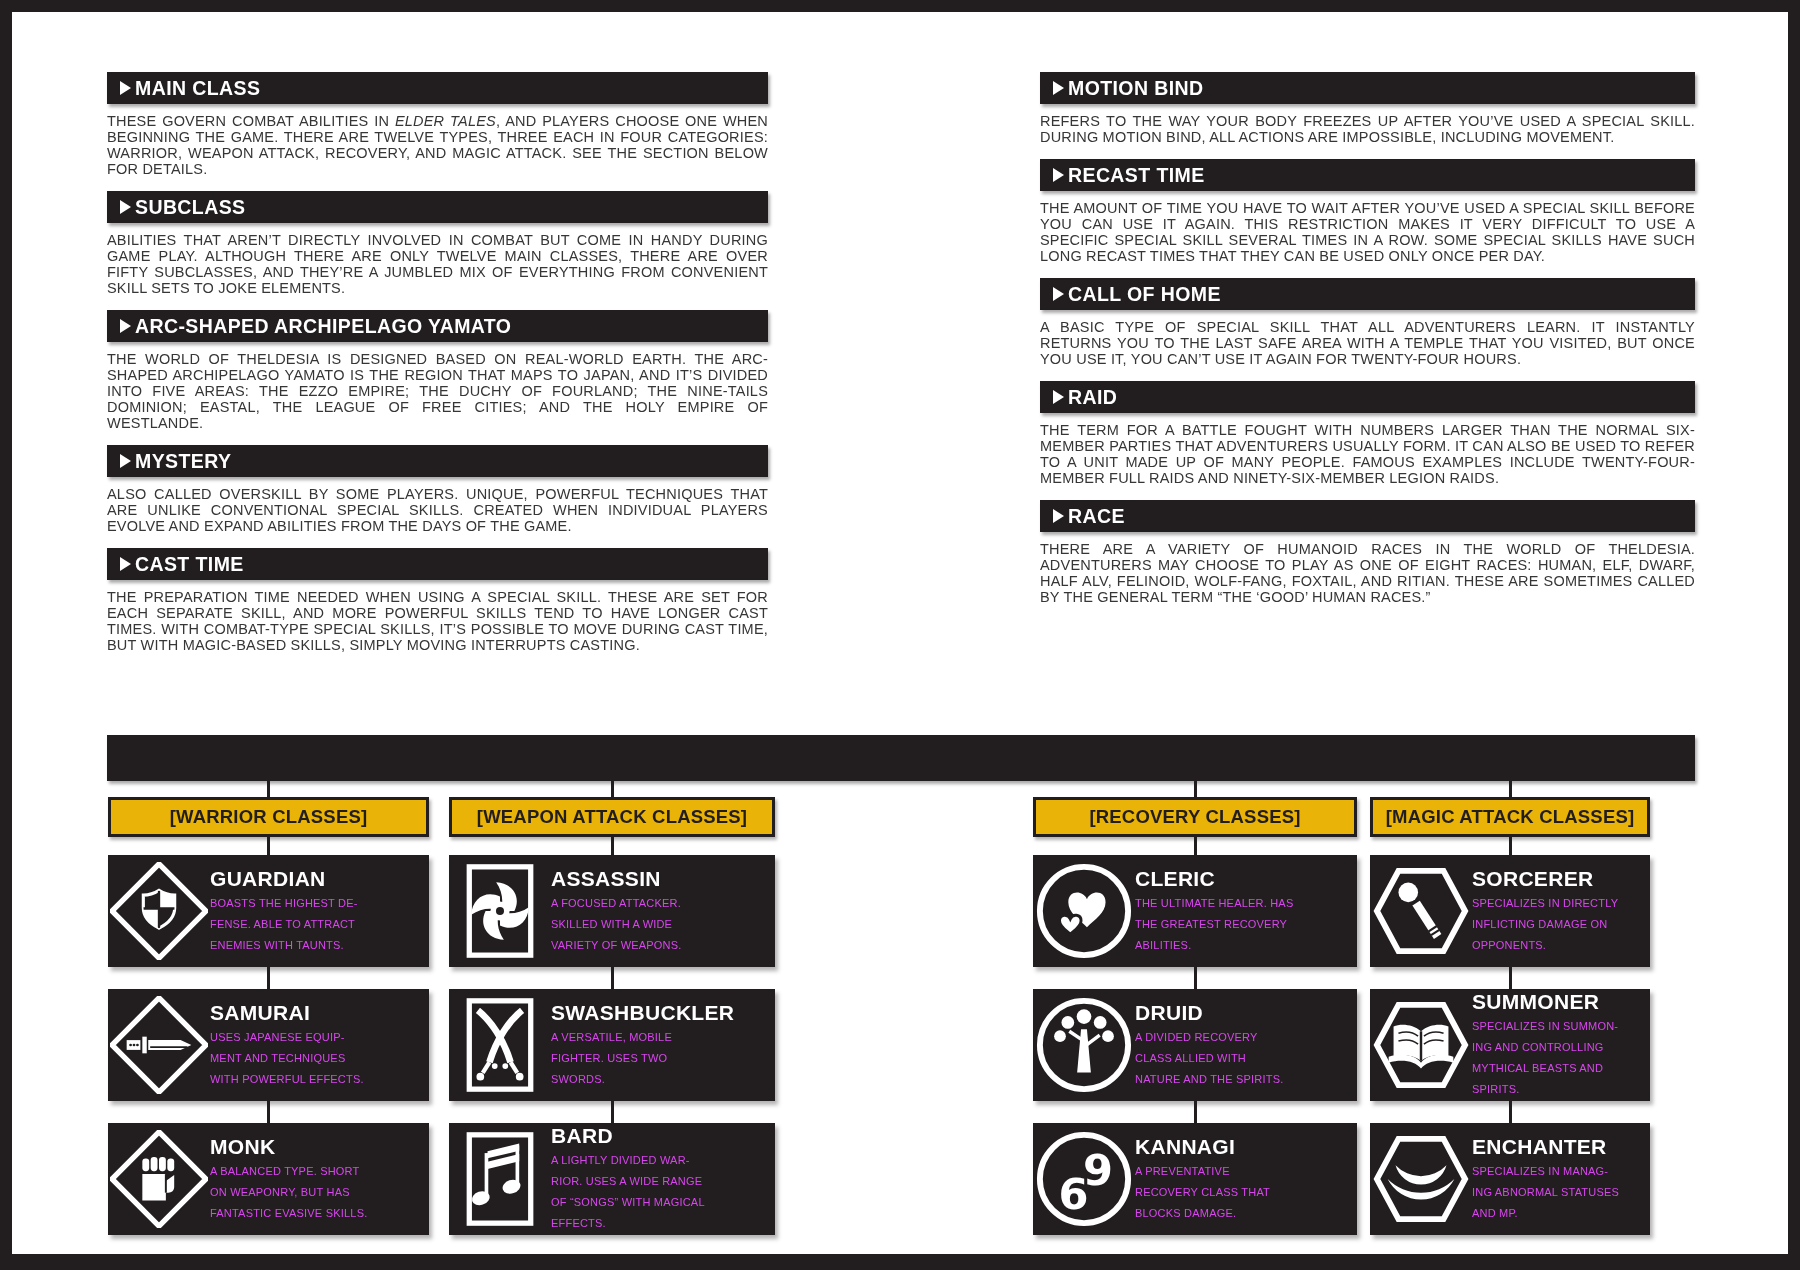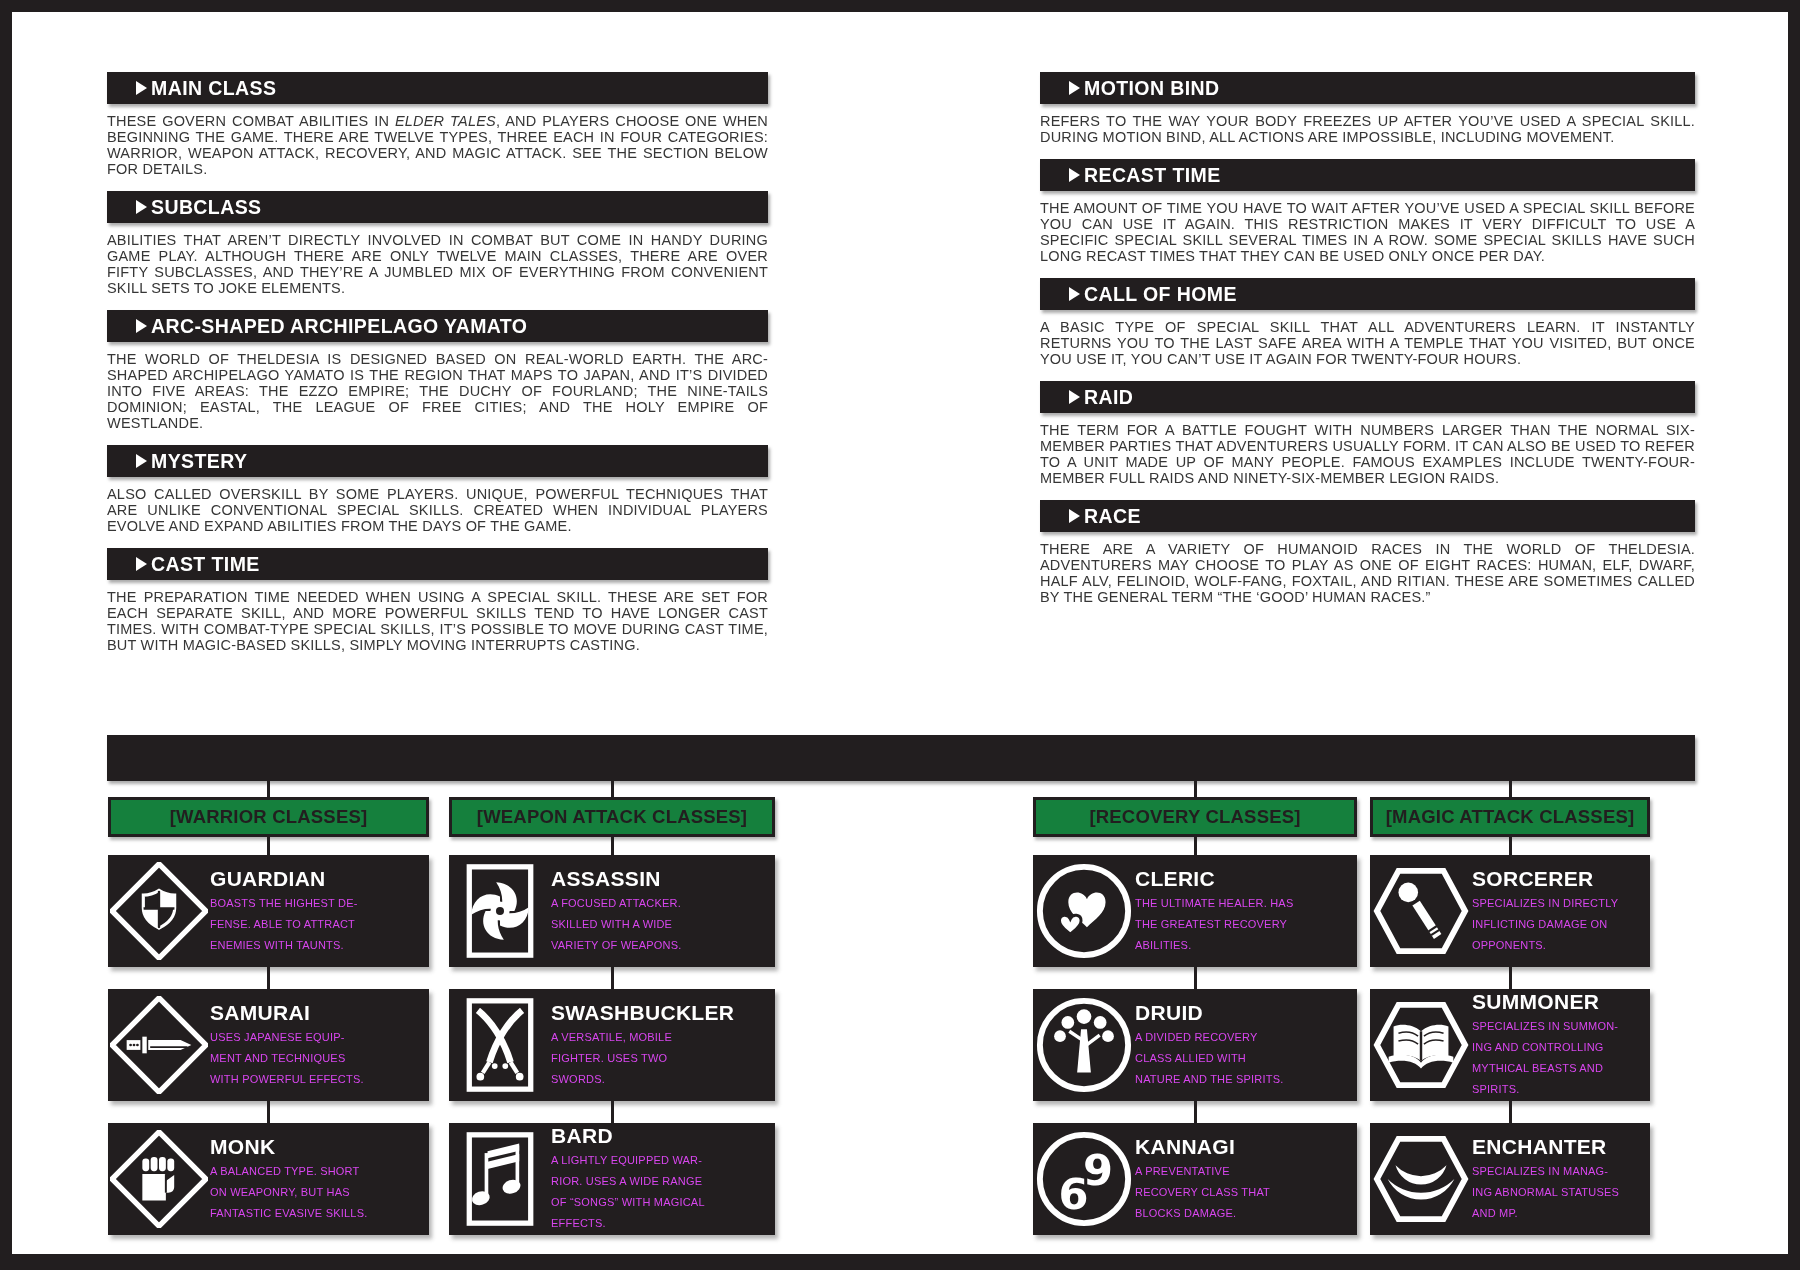--- a/index.html
+++ b/index.html
@@ -11,21 +11,21 @@
     font-family:"Liberation Sans", sans-serif;
   }
   
   .columns { display:flex; padding:60px 0 0 95px; gap:272px; }
   .col { display:block; }
   .col-left  { width:661px; }
   .col-right { width:655px; }
   .gloss { margin-bottom:14px; }
   .bar {
     height:32px; background:#221e1f; color:#fff;
-    display:flex; align-items:center; padding-left:29px;
+    display:flex; align-items:center; padding-left:13px;
     box-shadow:2px 3px 3px rgba(70,70,70,.45);
     margin-bottom:9px;
   }
   .tri {
     width:0; height:0; margin-right:4px;
     border-left:11px solid #fff;
     border-top:7px solid transparent;
     border-bottom:7px solid transparent;
   }
   .bar-label { font-size:19.5px; font-weight:bold; letter-spacing:.4px; }
@@ -43,21 +43,21 @@
   .chart-col { position:absolute; top:46px; display:flex; flex-direction:column; align-items:stretch; }
   .ccol-1 { left:1px;    width:321px; }
   .ccol-2 { left:342px;  width:326px; }
   .ccol-3 { left:926px;  width:324px; }
   .ccol-4 { left:1263px; width:280px; }
   .stub { width:3px; background:#221e1f; margin:0 auto; }
   .stub-a { height:16px; }
   .stub-b { height:18px; }
   .stub-c { height:22px; }
   .cat-box {
-    box-sizing:border-box; height:40px; background:#15803d; border:3px solid #221e1f;
+    box-sizing:border-box; height:40px; background:#eab308; border:3px solid #221e1f;
     display:flex; align-items:center; justify-content:center;
     box-shadow:2px 3px 3px rgba(70,70,70,.4);
   }
   .cat-label { font-size:18.5px; font-weight:bold; color:#221e1f; letter-spacing:.2px; }
   .card {
     box-sizing:border-box; height:112px; background:#221e1f; color:#fff;
     display:flex; align-items:center; overflow:hidden;
     box-shadow:3px 4px 4px rgba(70,70,70,.4);
   }
   .icon-wrap { width:102px; flex:0 0 102px; display:flex; align-items:center; justify-content:center; }
@@ -302,21 +302,21 @@
             <polygon points="37,21 70,13 70,20.5 37,28.5" fill="#fff"></polygon>
             <polygon points="37,32 70,24 70,31.5 37,39.5" fill="#fff"></polygon>
             <rect x="34" y="23" width="3.8" height="46" fill="#fff"></rect>
             <rect x="66.2" y="15" width="3.8" height="42" fill="#fff"></rect>
             <ellipse cx="30" cy="70" rx="9.5" ry="7" fill="#fff" transform="rotate(-18 30 70)"></ellipse>
             <ellipse cx="62" cy="58" rx="9.5" ry="7" fill="#fff" transform="rotate(-18 62 58)"></ellipse>
           </svg>
         </div>
         <div class="card-text">
           <div class="card-title">BARD</div>
-          <div class="card-desc">A LIGHTLY EQUIPPED WAR-
+          <div class="card-desc">A LIGHTLY DIVIDED WAR-
 RIOR. USES A WIDE RANGE
 OF “SONGS” WITH MAGICAL
 EFFECTS.</div>
         </div>
       </div>
     </div>
 
     <div class="chart-col ccol-3">
       <div class="stub stub-a"></div>
       <div class="cat-box">

